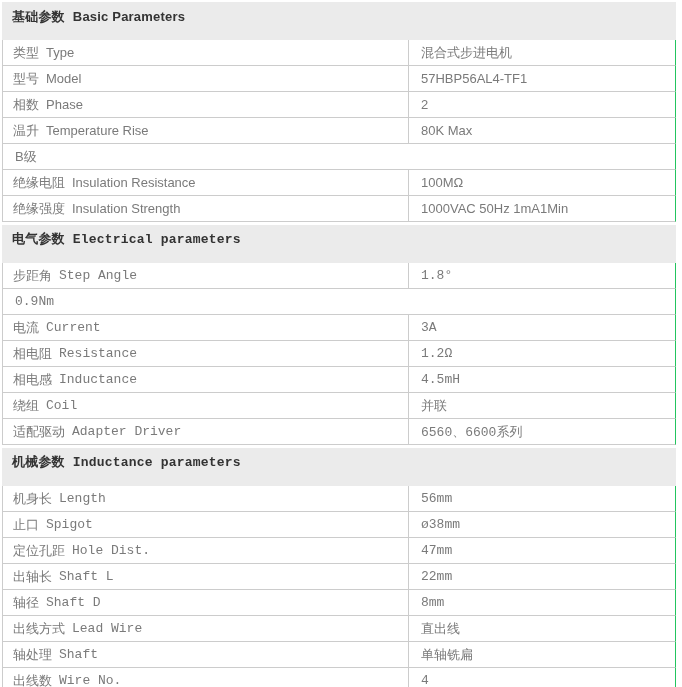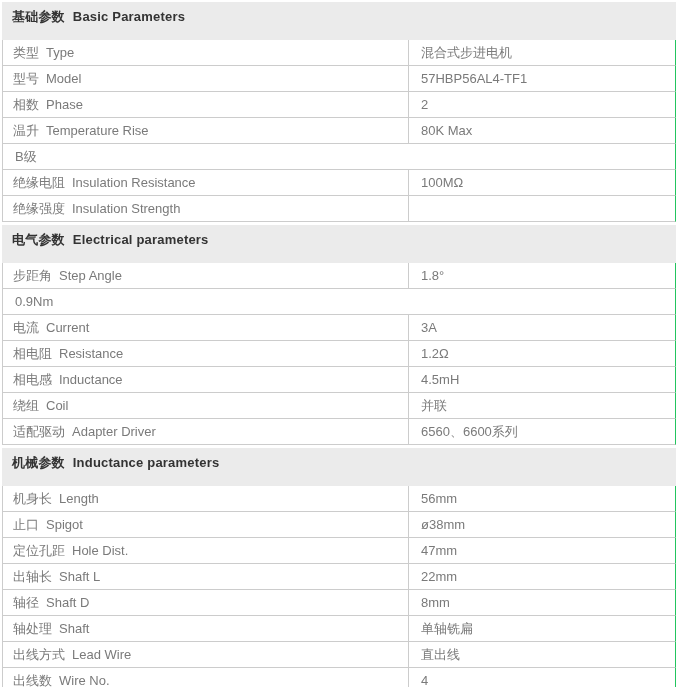--- a/index.html
+++ b/index.html
@@ -9,21 +9,21 @@
     width: 682px;
     height: 687px;
     overflow: hidden;
     font-family: "Liberation Sans", "DejaVu Sans", sans-serif;
   }
   .spec-table {
     margin-left: 2px;
     margin-top: 2px;
     width: 674px;
   }
-  .section + .section { margin-top: 3px; }
+  .section + .section { margin-top: 3px; font-family: Liberation Mono, monospace; }
   .section-header {
     height: 38px;
     line-height: 30px;
     background: #ebebeb;
     padding-left: 10px;
     font-size: 13px;
     font-weight: bold;
     color: #333333;
     letter-spacing: 0.2px;
   }
@@ -113,20 +113,23 @@
           </div>
           <div class="cell-value">
             <span class="val">100MΩ</span>
           </div>
         </div>
         <div class="row">
           <div class="cell-label">
             <span class="zh">绝缘强度</span>
             <span class="en">Insulation Strength</span>
           </div>
+          <div class="cell-value">
+            <span class="val">1000VAC 50Hz 1mA1Min</span>
+          </div>
         </div>
       </div>
     </div>
     <div class="section">
       <div class="section-header"><span class="zh">电气参数</span><span class="en">Electrical parameters</span></div>
       <div class="rows">
         <div class="row">
           <div class="cell-label">
             <span class="zh">步距角</span>
             <span class="en">Step Angle</span>
@@ -230,34 +233,34 @@
           <div class="cell-label">
             <span class="zh">轴径</span>
             <span class="en">Shaft D</span>
           </div>
           <div class="cell-value">
             <span class="val">8mm</span>
           </div>
         </div>
         <div class="row">
           <div class="cell-label">
+            <span class="zh">出线方式</span>
+            <span class="en">Lead Wire</span>
+          </div>
+          <div class="cell-value">
+            <span class="val">直出线</span>
+          </div>
+        </div>
+        <div class="row">
+          <div class="cell-label">
             <span class="zh">轴处理</span>
             <span class="en">Shaft</span>
           </div>
           <div class="cell-value">
             <span class="val">单轴铣扁</span>
-          </div>
-        </div>
-        <div class="row">
-          <div class="cell-label">
-            <span class="zh">出线方式</span>
-            <span class="en">Lead Wire</span>
-          </div>
-          <div class="cell-value">
-            <span class="val">直出线</span>
           </div>
         </div>
         <div class="row">
           <div class="cell-label">
             <span class="zh">出线数</span>
             <span class="en">Wire No.</span>
           </div>
           <div class="cell-value">
             <span class="val">4</span>
           </div>

